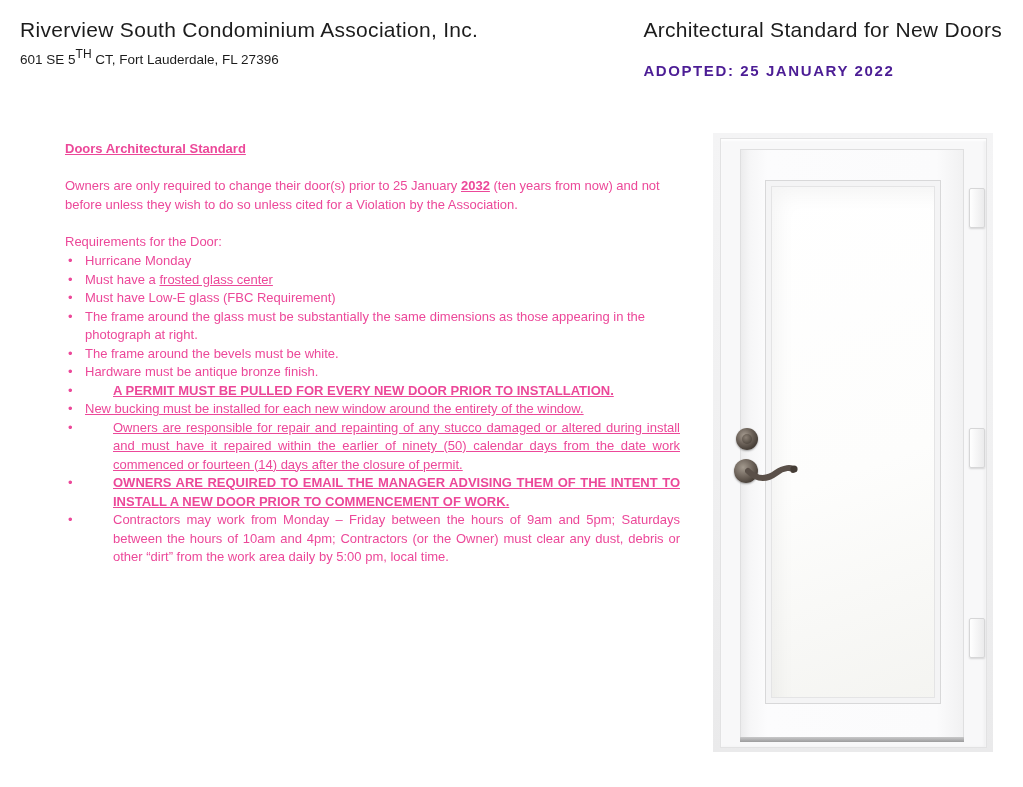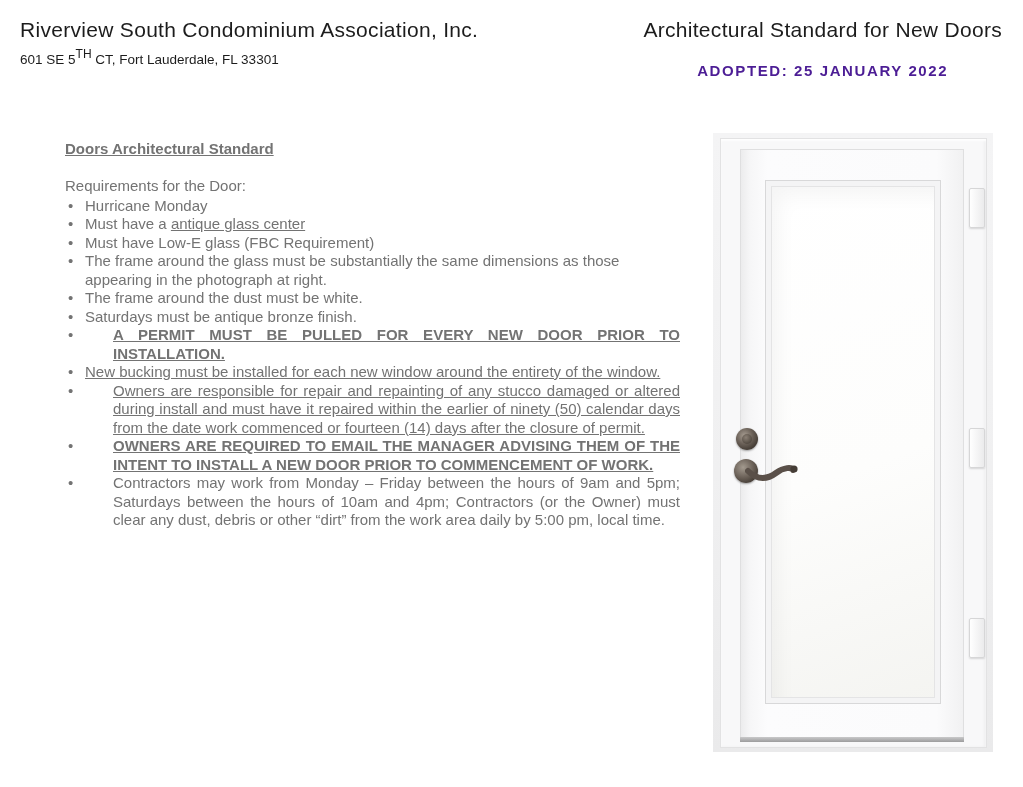--- a/index.html
+++ b/index.html
@@ -8,31 +8,31 @@
     position:relative; width:1023px; height:782px; background:#ffffff;
     font-family:"Liberation Sans", sans-serif; color:#171717; overflow:hidden;
   }
 
   
   .org-header { position:absolute; left:20px; top:18px; }
   .org-name { font-size:21px; letter-spacing:.3px; color:#1c1c1c; }
   .org-address { font-size:13.5px; margin-top:5px; color:#1c1c1c; }
   .org-address sup { font-size:12px; vertical-align:super; }
 
-  .doc-header { position:absolute; right:21px; top:18px; text-align:center; }
+  .doc-header { position:absolute; right:21px; top:18px; text-align:left; }
   .doc-title { font-size:21px; letter-spacing:.3px; color:#1c1c1c; }
   .doc-adopted {
     margin-top:20px; font-size:15px; font-weight:700; letter-spacing:1.6px;
     color:#4c1d95;
   }
 
   
   .content {
     position:absolute; left:65px; top:140px; width:615px;
-    font-size:15px; line-height:18.5px; color:#737373;
+    font-size:13px; line-height:18.5px; color:#ec4899;
   }
   .heading { font-weight:700; text-decoration:underline; margin-bottom:18.5px; }
   .para { margin-bottom:18.5px; }
   .req-label { margin-bottom:1px; }
   .bullet-row { display:flex; }
   .bullet-glyph { flex:0 0 20px; width:20px; padding-left:3px; }
   .bullet-text { flex:1; min-width:0; }
   .b { font-weight:700; }
   .u { text-decoration:underline; }
   .just { text-align:justify;margin-left:28px; }
@@ -84,57 +84,58 @@
   }
   .lever-arm { position:absolute; left:32px; top:327px; width:56px; height:26px; }
 </style>
 </head>
 <body>
 
 <div class="page">
 
   <div class="org-header">
     <div class="org-name">Riverview South Condominium Association, Inc.</div>
-    <div class="org-address"><span>601 SE 5</span><sup>TH</sup><span> CT, Fort Lauderdale, FL 33301</span></div>
+    <div class="org-address"><span>601 SE 5</span><sup>TH</sup><span> CT, Fort Lauderdale, FL 27396</span></div>
   </div>
 
   <div class="doc-header">
     <div class="doc-title">Architectural Standard for New Doors</div>
     <div class="doc-adopted">ADOPTED: 25 JANUARY 2022</div>
   </div>
 
   <div class="content">
     <div class="heading">Doors Architectural Standard</div>
     <div id="paragraphs">
+        <div class="para"><span>Owners are only required to change their door(s) prior to 25 January </span><span class="b u">2032</span><span> (ten years from now) and not before unless they wish to do so unless cited for a Violation by the Association.</span></div>
       </div>
     <div class="req-label">Requirements for the Door:</div>
     <div id="bullets">
         <div class="bullet-row">
           <span class="bullet-glyph">•</span>
           <div class="bullet-text"><span>Hurricane Monday</span></div>
         </div>
         <div class="bullet-row">
           <span class="bullet-glyph">•</span>
-          <div class="bullet-text"><span>Must have a </span><span class="u">antique glass center</span></div>
+          <div class="bullet-text"><span>Must have a </span><span class="u">frosted glass center</span></div>
         </div>
         <div class="bullet-row">
           <span class="bullet-glyph">•</span>
           <div class="bullet-text"><span>Must have Low-E glass (FBC Requirement)</span></div>
         </div>
         <div class="bullet-row">
           <span class="bullet-glyph">•</span>
           <div class="bullet-text"><span>The frame around the glass must be substantially the same dimensions as those appearing in the photograph at right.</span></div>
         </div>
         <div class="bullet-row">
           <span class="bullet-glyph">•</span>
-          <div class="bullet-text"><span>The frame around the dust must be white.</span></div>
+          <div class="bullet-text"><span>The frame around the bevels must be white.</span></div>
         </div>
         <div class="bullet-row">
           <span class="bullet-glyph">•</span>
-          <div class="bullet-text"><span>Saturdays must be antique bronze finish.</span></div>
+          <div class="bullet-text"><span>Hardware must be antique bronze finish.</span></div>
         </div>
         <div class="bullet-row">
           <span class="bullet-glyph">•</span>
           <div class="bullet-text b u just"><span>A PERMIT MUST BE PULLED FOR EVERY NEW DOOR PRIOR TO INSTALLATION.</span></div>
         </div>
         <div class="bullet-row">
           <span class="bullet-glyph">•</span>
           <div class="bullet-text u"><span>New bucking must be installed for each new window around the entirety of the window.</span></div>
         </div>
         <div class="bullet-row">

